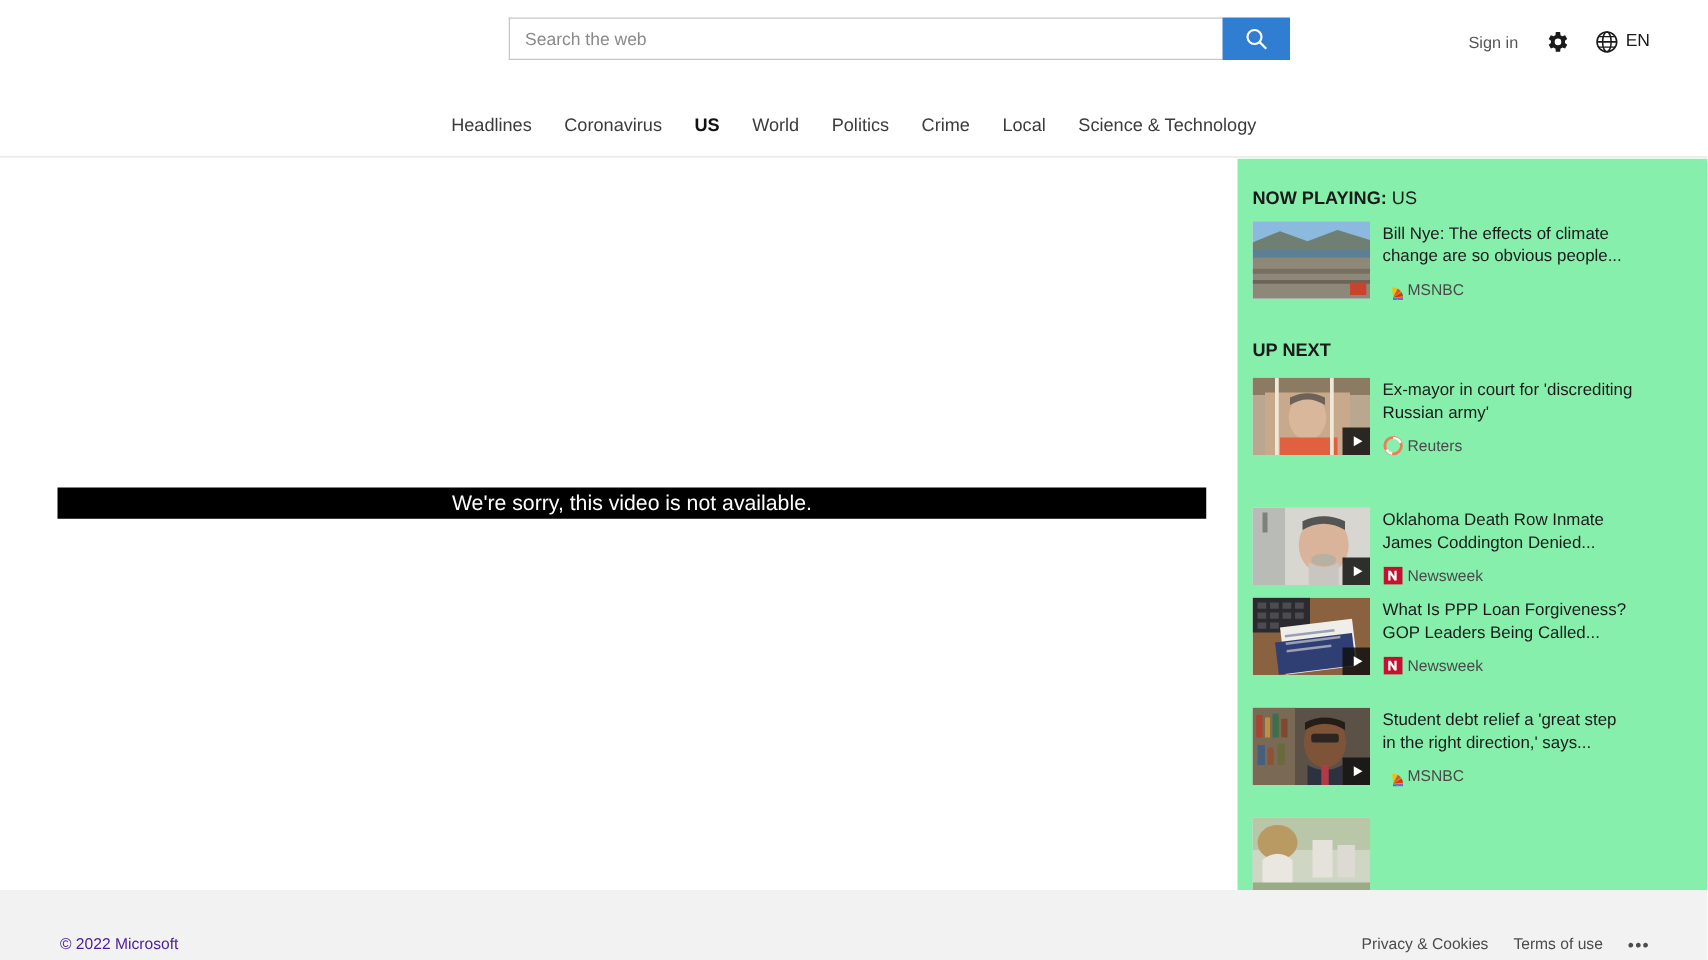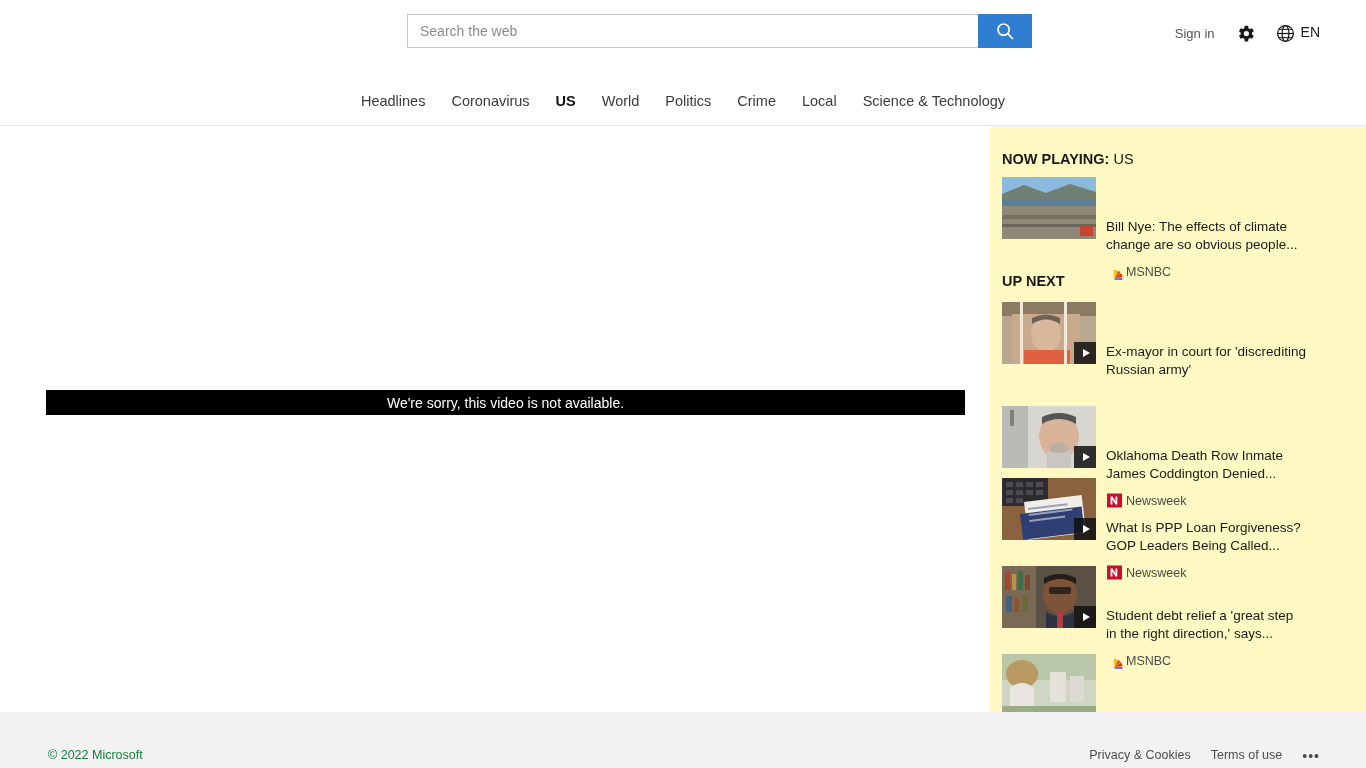--- a/index.html
+++ b/index.html
@@ -62,28 +62,28 @@
   .player-col {
     position: absolute; left: 0; top: 127px; width: 990px; height: 585px;
     background: #fff;
   }
   .video-stage {
     position: absolute; left: 46px; top: 0; width: 919px; height: 530px;
     background: #fff;
   }
   .video-unavailable {
     position: absolute; left: 0; top: 263px; width: 919px; height: 25px;
-    background: #000; color: #fff; font-size: 14px;
+    background: #000; color: #fff; font-size: 17px;
     display: flex; align-items: center; justify-content: center;
   }
 
   
   .rail {
     position: absolute; left: 990px; top: 127px; width: 376px; height: 585px;
-    background: #fef9c3; overflow: hidden;
+    background: #86efac; overflow: hidden;
   }
   .rail-head {
     position: absolute; left: 12px; font-size: 14.5px; color: #1a1a1a;
   }
   .rail-head .strong { font-weight: bold; }
   .now-head { top: 24px; }
   .upnext-head { top: 146px; font-weight: bold; }
 
   .rail-item {
     position: absolute; left: 12px; width: 352px; display: flex; gap: 10px; cursor: pointer;
@@ -95,21 +95,21 @@
   .thumb svg { display: block; width: 94px; height: 62px; }
   .play-badge {
     position: absolute; right: 0; bottom: 0; width: 22px; height: 22px;
     background: rgba(16,16,16,.85); display: flex; align-items: center; justify-content: center;
   }
   .play-badge .tri {
     width: 0; height: 0; border-left: 7px solid #fff;
     border-top: 4.5px solid transparent; border-bottom: 4.5px solid transparent;
     margin-left: 2px;
   }
-  .item-body { flex: 1; padding-top: 1px; margin-top: 40px; }
+  .item-body { flex: 1; padding-top: 1px; }
   .item-title {
     font-size: 13.5px; line-height: 18px; color: #1a1a1a; max-width: 200px;
   }
   .item-source { display: flex; align-items: center; gap: 3px; margin-top: 9px; }
   .src-name { font-size: 12.5px; color: #4a4a4a; }
   .src-logo { width: 17px; height: 17px; flex: 0 0 17px; display: block; }
 
   .join-btn {
     position: absolute; left: 1095px; top: 659px; width: 246px; height: 59px;
     background: #0f72d4; border-radius: 30px; color: #fff; cursor: pointer;
@@ -122,21 +122,21 @@
   
   .more-for-you {
     position: absolute; left: 0; top: 748px; width: 1366px;
     text-align: center; font-size: 21px; font-weight: bold; letter-spacing: 1.5px;
     color: #e4e4e4; z-index: 1;
   }
   .footer {
     position: absolute; left: 0; top: 712px; width: 1366px; height: 56px;
     background: #f2f2f2; z-index: 5;
   }
-  .copyright { position: absolute; left: 48px; top: 36px; font-size: 12.5px; color: #15803d; }
+  .copyright { position: absolute; left: 48px; top: 36px; font-size: 12.5px; color: #4c1d95; }
   .footer-links {
     position: absolute; right: 46px; top: 36px; display: flex; align-items: flex-start; gap: 20px;
   }
   .footer-link { font-size: 12.5px; color: #4c4c4c; cursor: pointer; }
   .footer-more { font-size: 14px; color: #4c4c4c; cursor: pointer; letter-spacing: 1px; }
 </style>
 </head>
 <body>
 
 <div class="page">
@@ -238,20 +238,28 @@
    <rect x="22" y="48" width="46" height="14" fill="#e0603f"></rect>
    <rect x="18" y="0" width="3" height="62" fill="#efe7d8"></rect>
               <rect x="62" y="0" width="3" height="62" fill="#efe7d8"></rect>
             </svg>
             <span class="play-badge">
               <span class="tri"></span>
             </span>
           </div>
           <div class="item-body">
             <div class="item-title">Ex-mayor in court for 'discrediting Russian army'</div>
+            <div class="item-source">
+              <svg class="src-logo" viewBox="0 0 17 17">
+    <circle cx="8.5" cy="8.5" r="6.6" fill="none" stroke="#f07a5a" stroke-width="2.2"></circle>
+    <path d="M8.5 2.3a6.6 6.6 0 016 4" fill="none" stroke="#fff" stroke-width="2"></path>
+    <path d="M3.2 11.6a6.6 6.6 0 004.6 3.4" fill="none" stroke="#fff" stroke-width="2"></path>
+              </svg>
+              <span class="src-name">Reuters</span>
+            </div>
           </div>
         </div>
         <div class="rail-item" style="top: 279px;">
           <div class="thumb">
             <svg viewBox="0 0 94 62">
               <rect width="94" height="62" fill="#d8d6d1"></rect>
               <rect x="0" y="0" width="26" height="62" fill="#b9bcb6"></rect>
    <rect x="8" y="4" width="4" height="16" fill="#7d817c"></rect>
    <ellipse cx="57" cy="30" rx="20" ry="23" fill="#d9b49a"></ellipse>
    <path d="M40 18 q17 -10 34 0 v-7 q-17 -8 -34 0z" fill="#555"></path>

